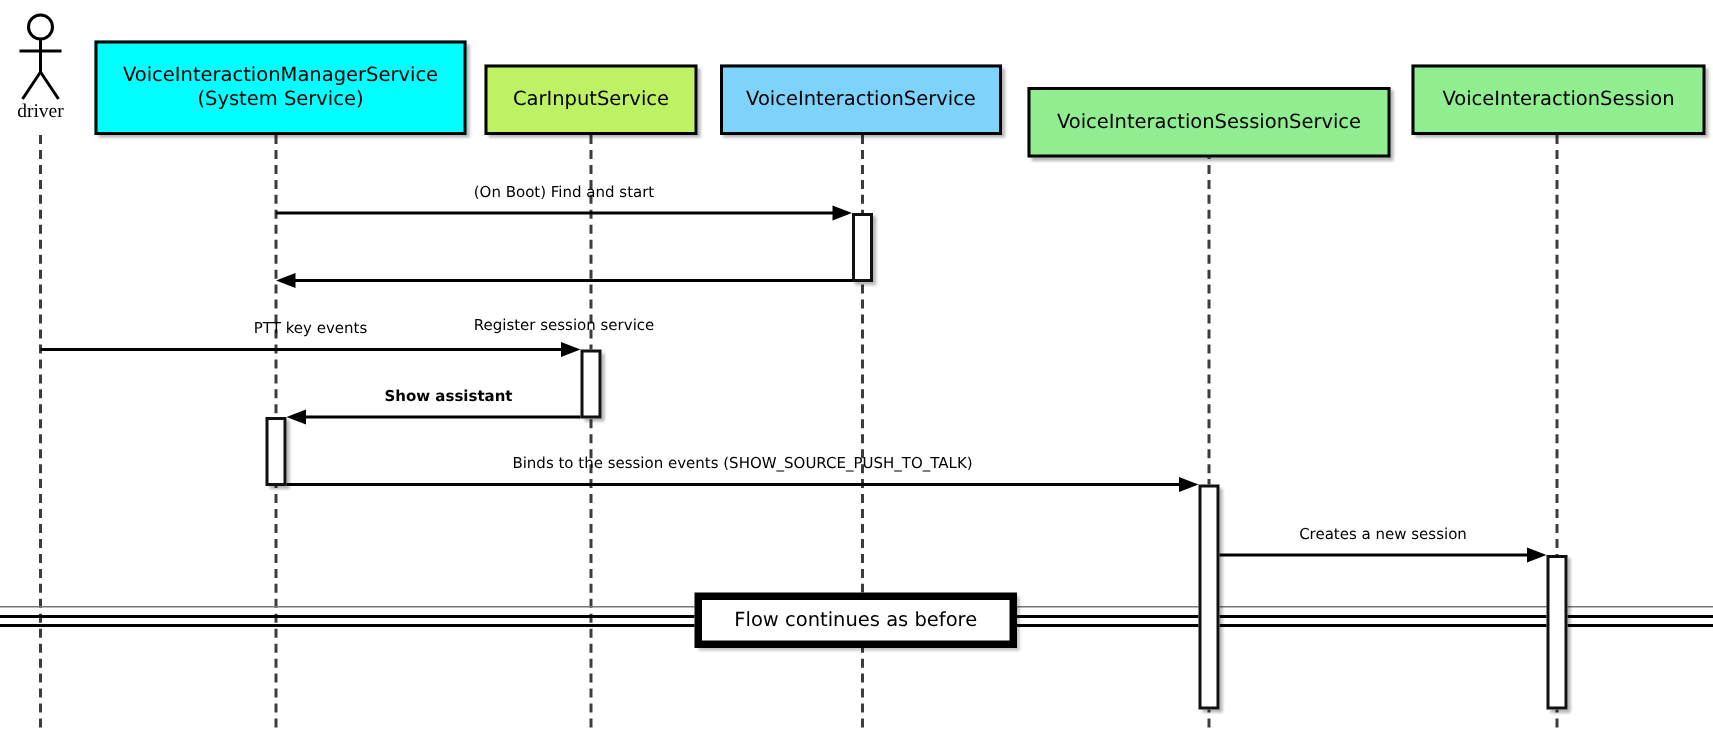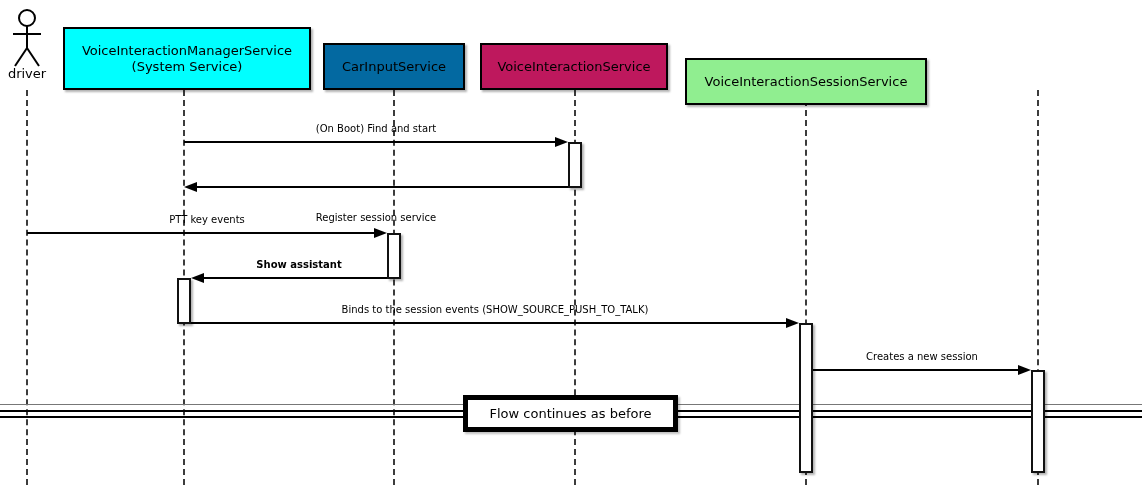--- a/index.html
+++ b/index.html
@@ -22,21 +22,21 @@
     font-size:13px;line-height:16px;text-align:center;white-space:nowrap;
     box-shadow:2px 2px 2px rgba(0,0,0,0.3);
   }
   .pb-vims{left:63px;top:27px;width:248px;height:63px;}
   .pb-car{left:323px;top:43px;width:142px;height:47px;}
   .pb-vis{left:480px;top:43px;width:188px;height:47px;}
   .pb-viss{left:685px;top:43px;width:242px;height:47px;}
   .pb-vses{left:941px;top:43px;width:196px;height:47px;}
   
   .actor-svg{position:absolute;left:7px;top:8px;z-index:3;}
-  .actor-label{position:absolute;left:0px;top:66px;width:54px;text-align:center;font-size:13px;z-index:3;}
+  .actor-label{position:absolute;left:0px;top:66px;width:54px;text-align:center;font-size:13px;z-index:3;font-family:Liberation Serif, serif;}
   
   .abar{position:absolute;box-sizing:border-box;width:14px;background:#fff;border:2px solid #111;
         box-shadow:2px 2px 2px rgba(0,0,0,0.3);z-index:4;}
   .ab-vis{left:568px;top:142px;height:46px;}
   .ab-car{left:387px;top:233px;height:46px;}
   .ab-vims{left:177px;top:278px;height:46px;}
   .ab-viss{left:799px;top:323px;height:150px;}
   .ab-vses{left:1031px;top:370px;height:103px;}
   
   .aline{position:absolute;height:0;border-top:2px solid #000;z-index:5;}
@@ -86,28 +86,31 @@
     <line x1="6" y1="26" x2="34" y2="26" stroke="#000" stroke-width="2"></line>
     <line x1="20" y1="40" x2="8" y2="58" stroke="#000" stroke-width="2"></line>
     <line x1="20" y1="40" x2="32" y2="58" stroke="#000" stroke-width="2"></line>
   </svg>
   <div class="actor-label">driver</div>
 
   <div class="pbox pb-vims" style="background-color: rgb(0, 255, 255);">
     <span>VoiceInteractionManagerService</span>
     <span>(System Service)</span>
   </div>
-  <div class="pbox pb-car" style="background-color: #0369a1;">
+  <div class="pbox pb-car" style="background-color: #bef264;">
     <span>CarInputService</span>
   </div>
-  <div class="pbox pb-vis" style="background-color: #be185d;">
+  <div class="pbox pb-vis" style="background-color: #7dd3fc;">
     <span>VoiceInteractionService</span>
   </div>
   <div class="pbox pb-viss" style="background-color: rgb(144, 238, 144); margin-top: 15px;">
     <span>VoiceInteractionSessionService</span>
+  </div>
+  <div class="pbox pb-vses" style="background-color: rgb(144, 238, 144);">
+    <span>VoiceInteractionSession</span>
   </div>
 
   <div class="abar ab-vis"></div>
   <div class="abar ab-car"></div>
   <div class="abar ab-vims"></div>
   <div class="abar ab-viss"></div>
   <div class="abar ab-vses"></div>
 
   <div class="aline m1-line"></div>
   <div class="ahead right m1-head"></div>

